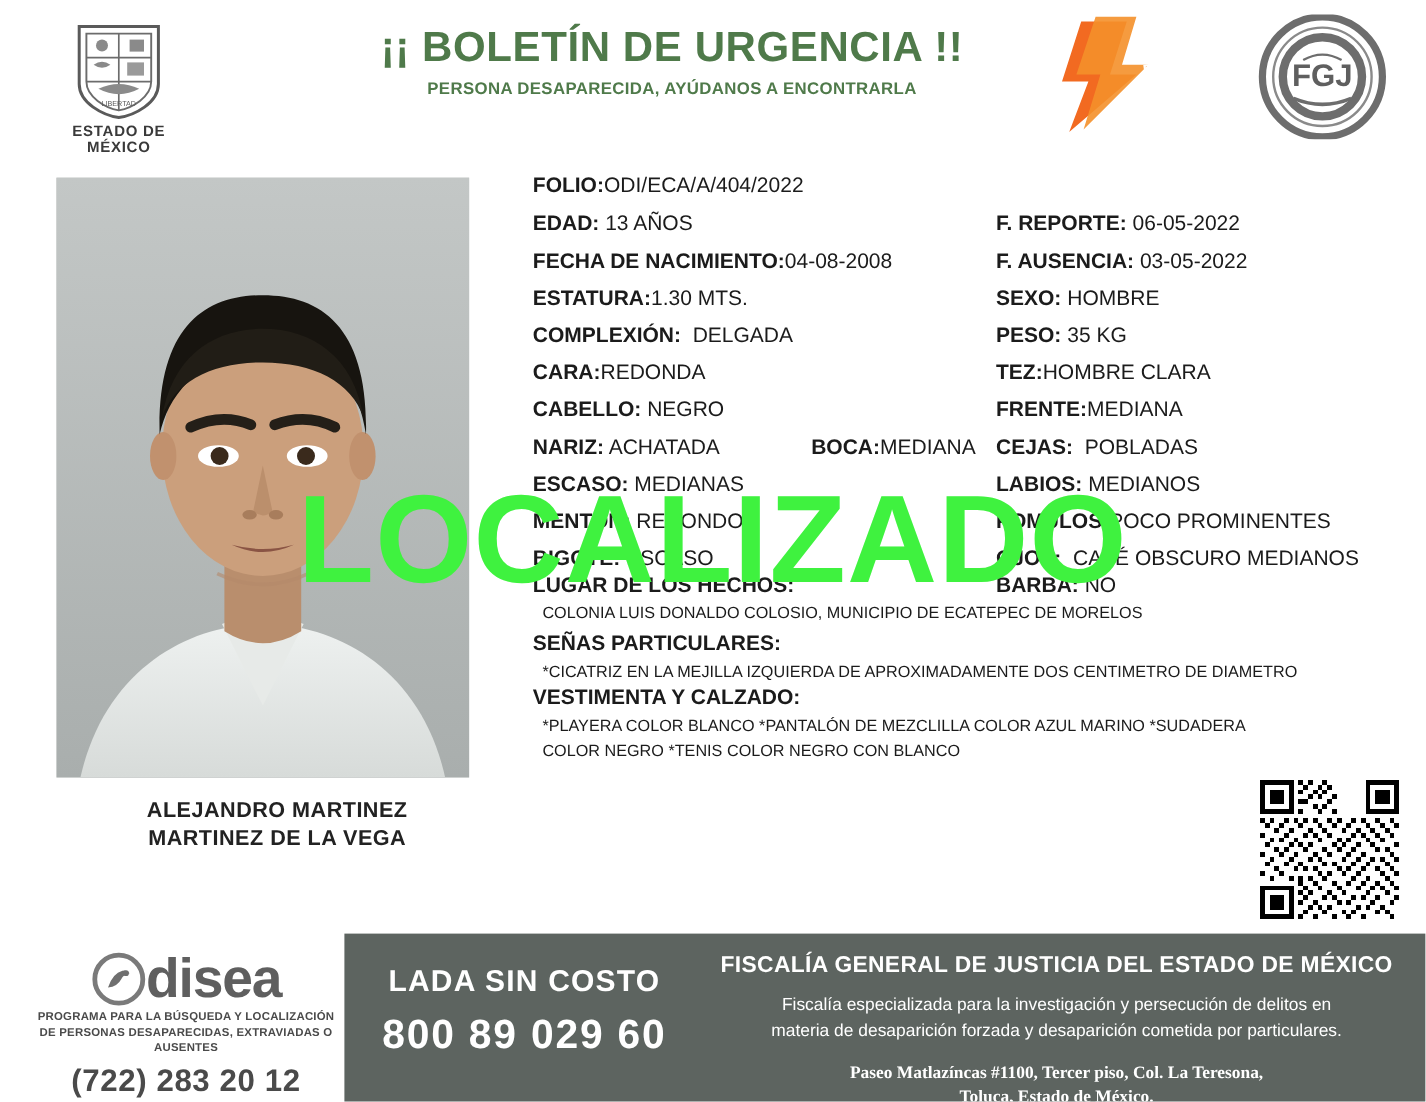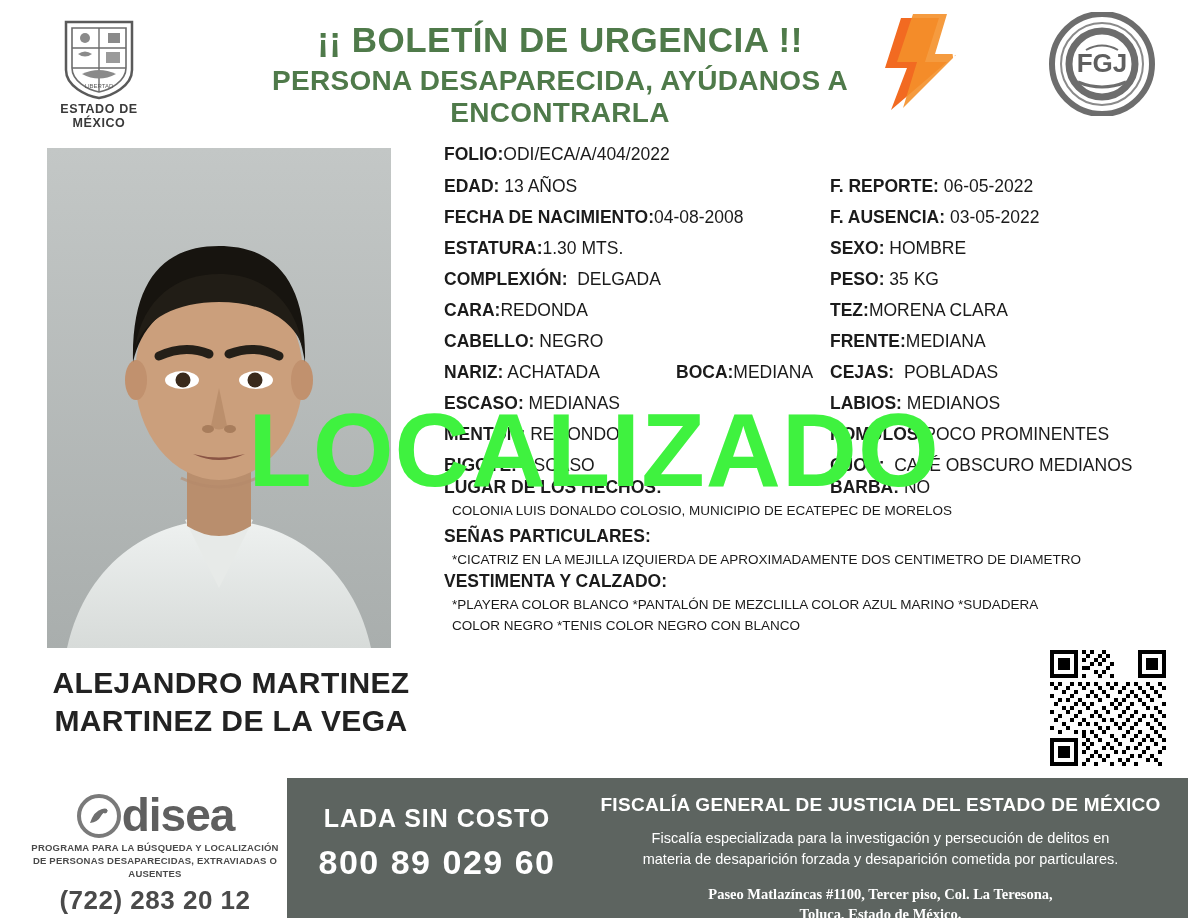--- a/index.html
+++ b/index.html
@@ -48,21 +48,21 @@
     text-align: center;
   }
   .title-main {
     font-size: 35px;
     font-weight: bold;
     color: #4f7a4a;
     letter-spacing: 0.5px;
     line-height: 1.05;
   }
   .title-sub {
-    font-size: 28px;
+    font-size: 14px;
     font-weight: bold;
     color: #4f7a4a;
     letter-spacing: 0.3px;
     margin-top: 6px;
   }
   .alba-logo {
     position: absolute;
     right: 172px;
     top: 10px;
     width: 155px;
@@ -86,21 +86,21 @@
     overflow: hidden;
     background: #b9bdbc;
   }
   .photo-wrap svg { display: block; }
   .person-name {
     position: absolute;
     left: 36px;
     top: 664px;
     width: 390px;
     text-align: center;
-    font-size: 30px;
+    font-size: 18px;
     font-weight: bold;
     letter-spacing: 0.4px;
     line-height: 1.25;
     color: #222;
   }
 
   
   .fields { position: absolute; left: 0; top: 0; width: 100%; height: 100%; }
   .f {
     position: absolute;
@@ -359,21 +359,21 @@
     <b>COMPLEXIÓN:</b>&nbsp; <span class="v">DELGADA</span>
   </div>
   <div class="f" style="left:830px; top:269px;">
     <b>PESO:</b> <span class="v">35 KG</span>
   </div>
 
   <div class="f" style="left:444px; top:300px;">
     <b>CARA:</b><span class="v">REDONDA</span>
   </div>
   <div class="f" style="left:830px; top:300px;">
-    <b>TEZ:</b><span class="v">MORENA CLARA</span>
+    <b>TEZ:</b><span class="v">HOMBRE CLARA</span>
   </div>
 
   <div class="f" style="left:444px; top:331px;">
     <b>CABELLO:</b> <span class="v">NEGRO</span>
   </div>
   <div class="f" style="left:830px; top:331px;">
     <b>FRENTE:</b><span class="v">MEDIANA</span>
   </div>
 
   <div class="f" style="left:444px; top:362px;">

